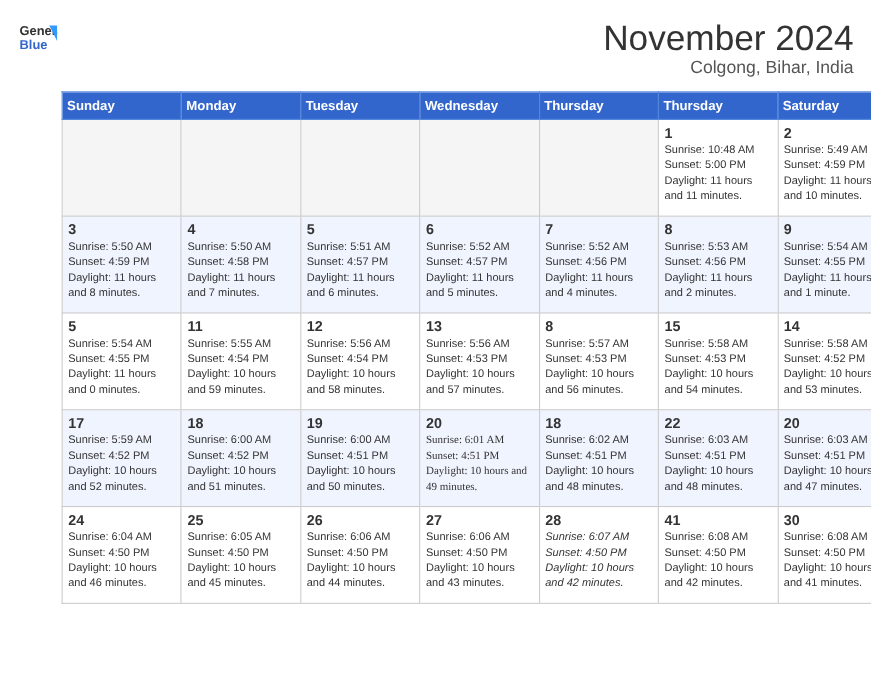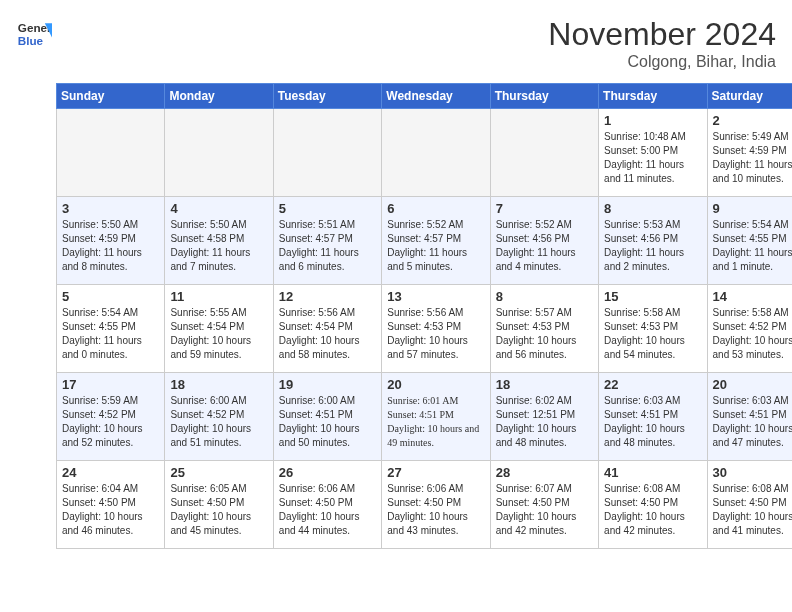--- a/index.html
+++ b/index.html
@@ -245,21 +245,21 @@
         </td>
         <td>
           <span class="day-num">20</span>
           <div class="day-info" style="white-space: pre-line; font-family: Liberation Serif, serif;">Sunrise: 6:01 AM
 Sunset: 4:51 PM
 Daylight: 10 hours and 49 minutes.</div>
         </td>
         <td>
           <span class="day-num">18</span>
           <div class="day-info" style="white-space: pre-line;">Sunrise: 6:02 AM
-Sunset: 12:51 PM
+Sunset: 4:51 PM
 Daylight: 10 hours and 48 minutes.</div>
         </td>
         <td>
           <span class="day-num">22</span>
           <div class="day-info" style="white-space: pre-line;">Sunrise: 6:03 AM
 Sunset: 4:51 PM
 Daylight: 10 hours and 48 minutes.</div>
         </td>
         <td>
           <span class="day-num">20</span>
@@ -288,21 +288,21 @@
 Daylight: 10 hours and 44 minutes.</div>
         </td>
         <td>
           <span class="day-num">27</span>
           <div class="day-info" style="white-space: pre-line;">Sunrise: 6:06 AM
 Sunset: 4:50 PM
 Daylight: 10 hours and 43 minutes.</div>
         </td>
         <td>
           <span class="day-num">28</span>
-          <div class="day-info" style="white-space: pre-line;">Sunrise: 6:07 AM
+          <div class="day-info" style="white-space: pre-line; font-style: italic;">Sunrise: 6:07 AM
 Sunset: 4:50 PM
 Daylight: 10 hours and 42 minutes.</div>
         </td>
         <td>
           <span class="day-num">41</span>
           <div class="day-info" style="white-space: pre-line;">Sunrise: 6:08 AM
 Sunset: 4:50 PM
 Daylight: 10 hours and 42 minutes.</div>
         </td>
         <td>

